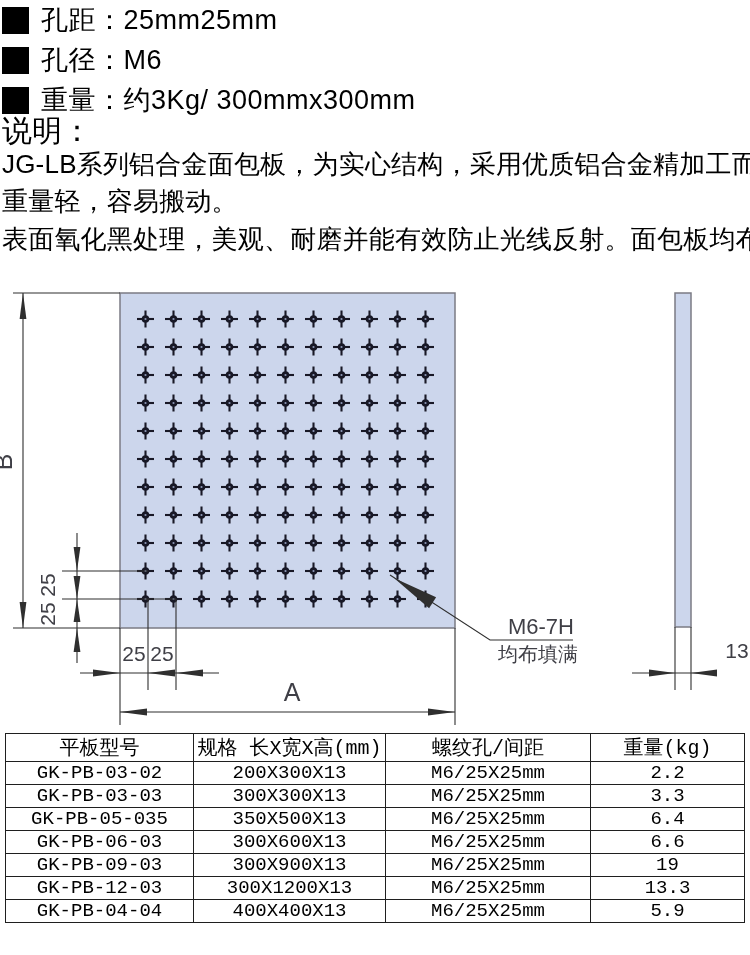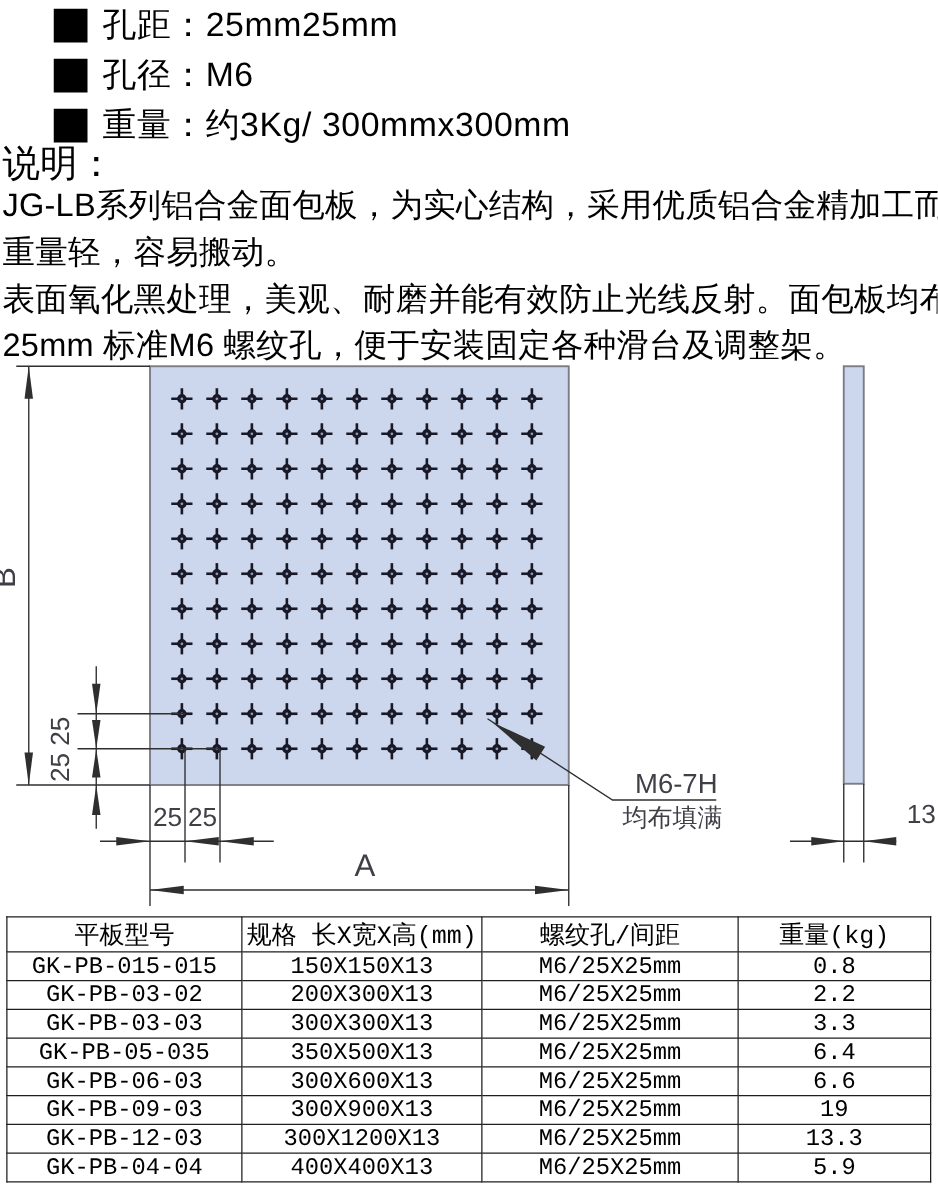--- a/index.html
+++ b/index.html
@@ -3,21 +3,21 @@
 <meta charset="utf-8">
 <style>
   html,body{margin:0;padding:0;}
   body{
     width:750px;height:955px;position:relative;overflow:hidden;
     background:#ffffff;color:#000;
     font-family:"Liberation Sans","DejaVu Sans",sans-serif;
   }
   
   .spec-list{position:absolute;left:2px;top:0;}
-  .spec-line{display:flex;align-items:center;height:40px;margin-left:41px;}
+  .spec-line{display:flex;align-items:center;height:40px;}
   .bullet-square{width:27px;height:27px;background:#000;flex:0 0 27px;margin-right:12px;}
   .spec-text{font-size:27px;font-weight:500;letter-spacing:0.5px;white-space:nowrap;}
   
   .desc-heading{position:absolute;left:2px;top:111px;font-size:30px;font-weight:500;}
   .desc-lines{position:absolute;left:2px;top:146px;width:748px;}
   .desc-line{font-size:26px;font-weight:500;line-height:37.4px;white-space:nowrap;letter-spacing:0.2px;}
   
   .drawing{position:absolute;left:0;top:280px;}
   .dim{stroke:#2f2f2f;stroke-width:1.1;fill:none;}
   .dimfill{fill:#2f2f2f;stroke:none;}
@@ -58,21 +58,20 @@
 
 <div class="desc-heading">说明：</div>
 <div class="desc-lines">
 
     <div class="desc-line">JG-LB系列铝合金面包板，为实心结构，采用优质铝合金精加工而成，</div>
 
     <div class="desc-line">重量轻，容易搬动。</div>
 
     <div class="desc-line">表面氧化黑处理，美观、耐磨并能有效防止光线反射。面包板均布25mm</div>
 
-    <div class="desc-line">25mm 标准M6 螺纹孔，便于安装固定各种滑台及调整架。</div>
   </div>
 
 <svg class="drawing" width="750" height="445" viewBox="0 280 750 445" xmlns="http://www.w3.org/2000/svg">
 
   <rect x="120" y="293" width="335" height="335" fill="#ccd6ec" stroke="#7b7b84" stroke-width="1.5"></rect>
 
   <g>
       <line x1="137" x2="154" y1="319" y2="319" stroke="#181826" stroke-width="2.1"></line>
       <line x1="145.5" x2="145.5" y1="310.5" y2="327.5" stroke="#181826" stroke-width="2.1"></line>
       <circle cx="145.5" cy="319" r="3.8" fill="#181826"></circle>
@@ -614,26 +613,20 @@
 
         <th style="width: 191px;">规格 长X宽X高(mm)</th>
 
         <th style="width: 204px;">螺纹孔/间距</th>
 
         <th style="width: 153px;">重量(kg)</th>
       </tr>
   </thead>
   <tbody>
 
-      <tr>
-        <td>GK-PB-015-015</td>
-        <td>150X150X13</td>
-        <td>M6/25X25mm</td>
-        <td>0.8</td>
-      </tr>
 
 
       <tr>
         <td>GK-PB-03-02</td>
         <td>200X300X13</td>
         <td>M6/25X25mm</td>
         <td>2.2</td>
       </tr>
 
       <tr>

